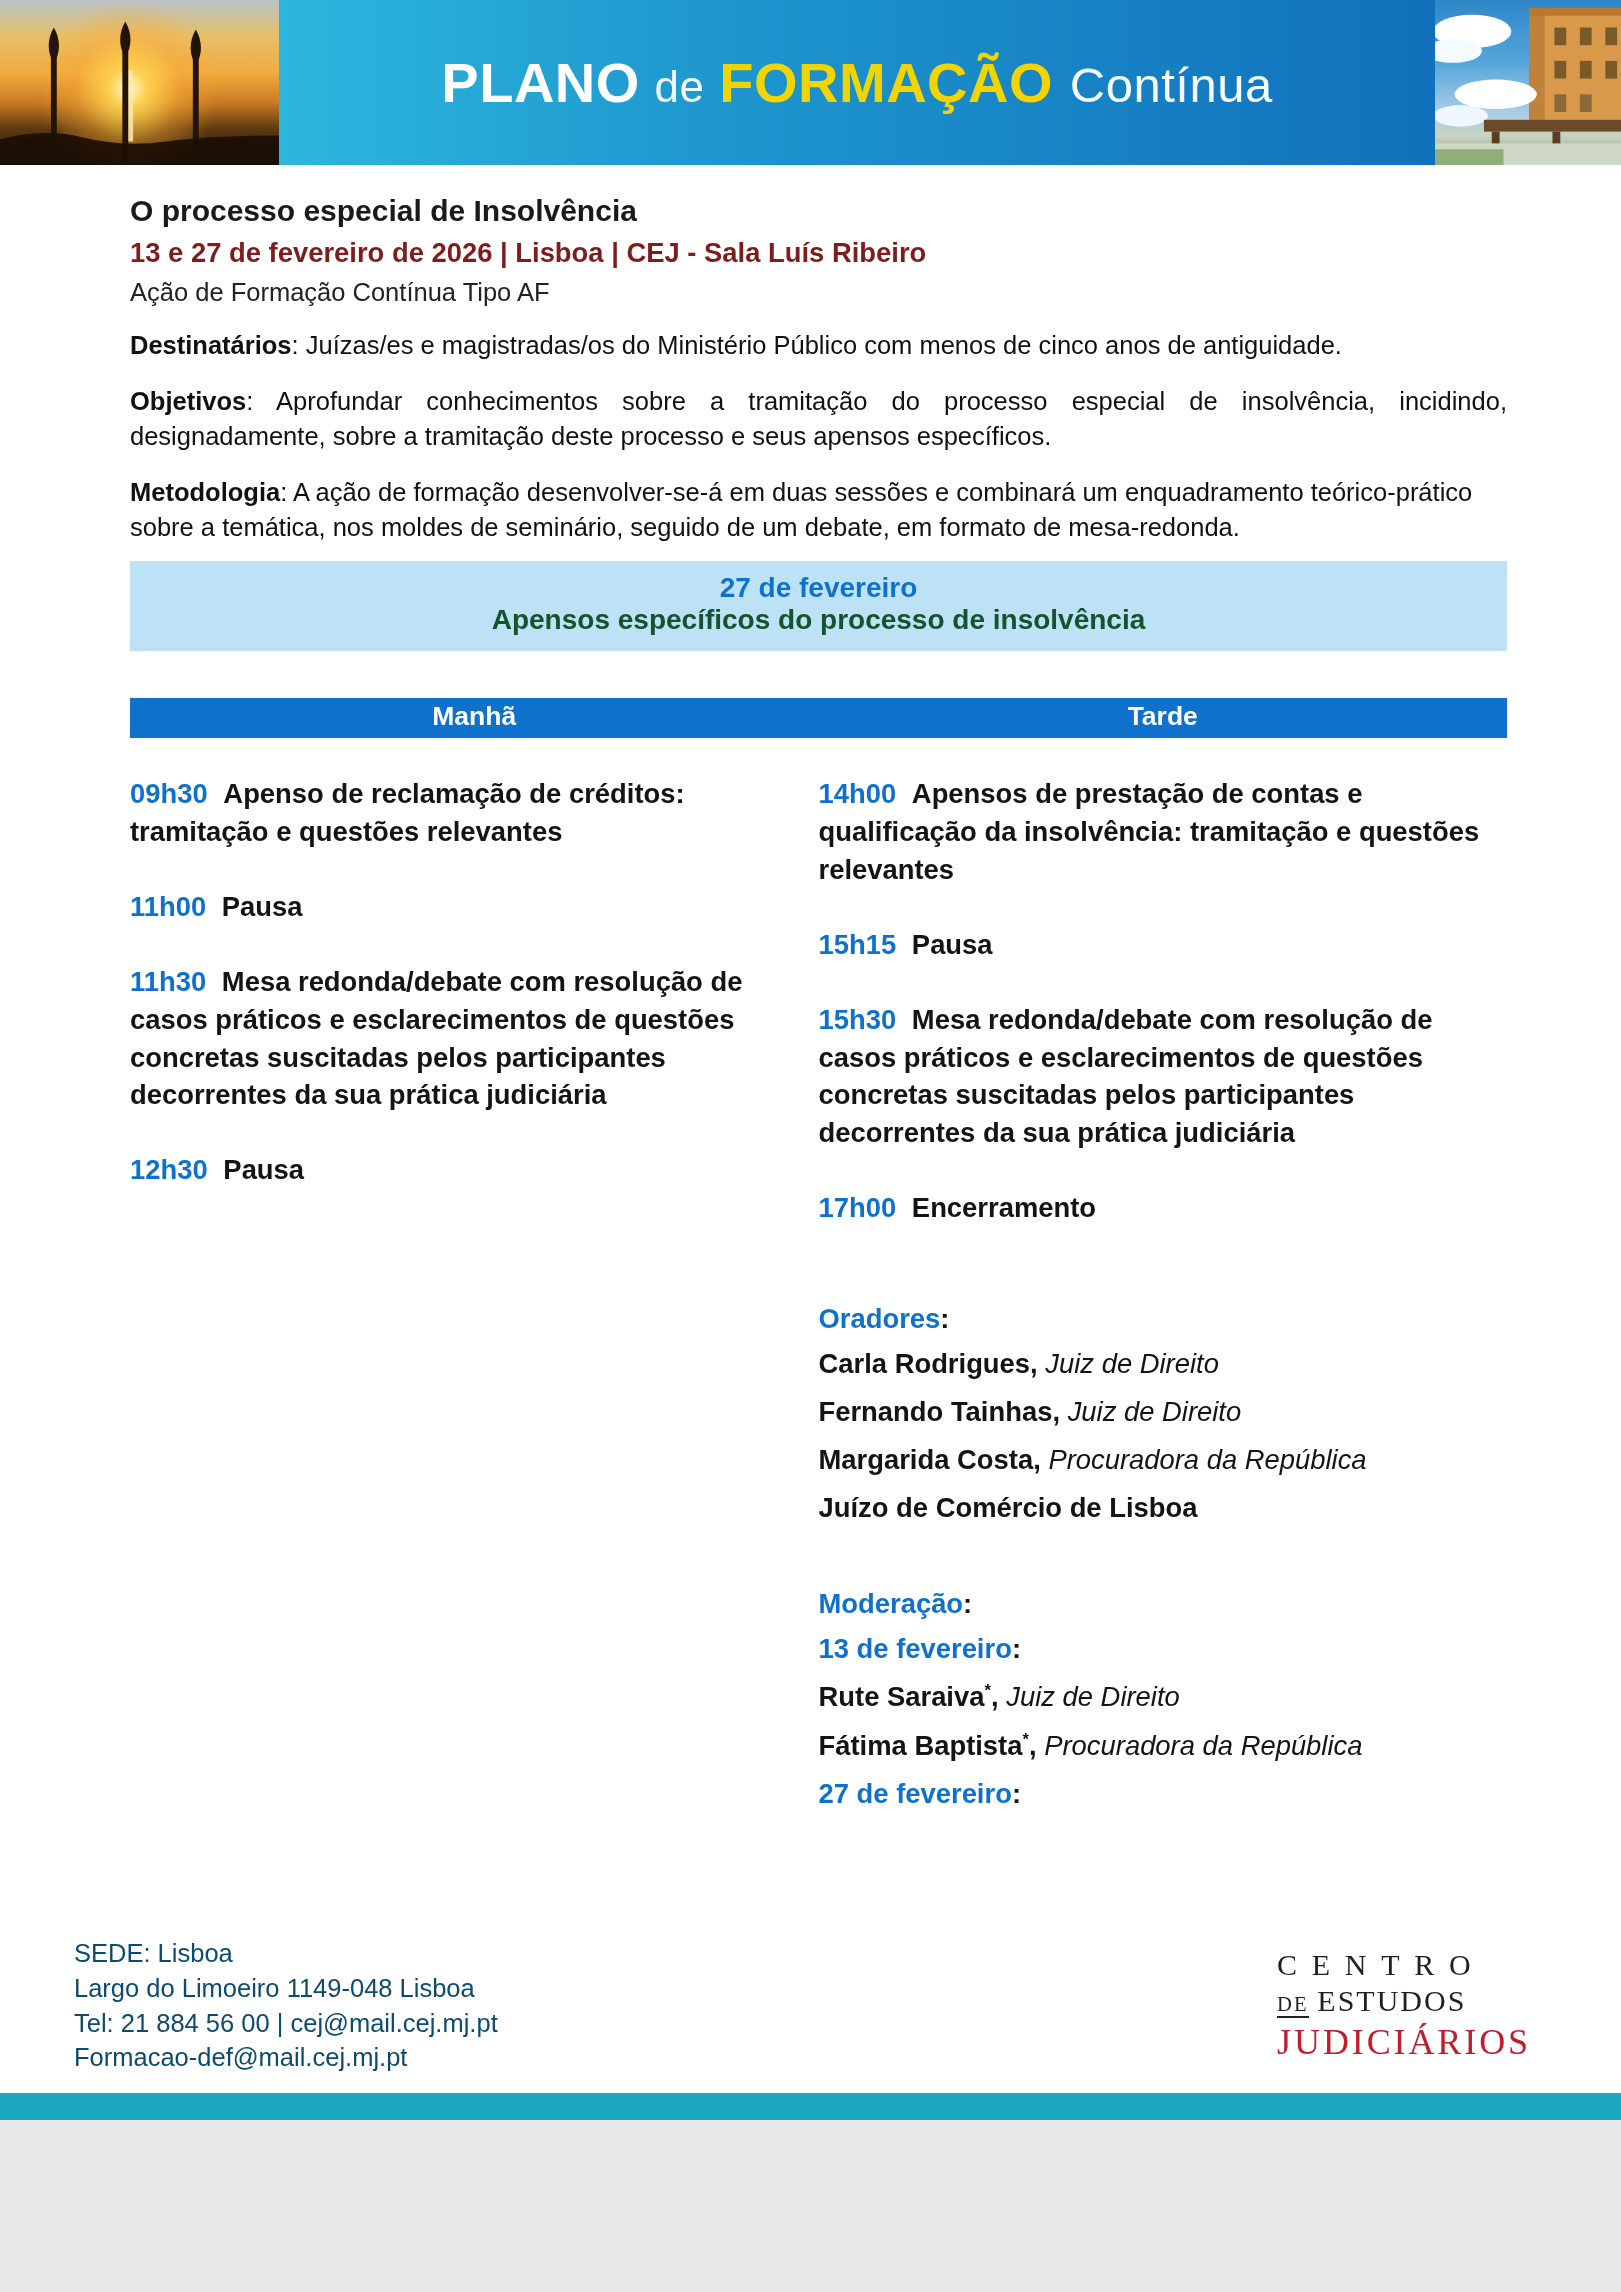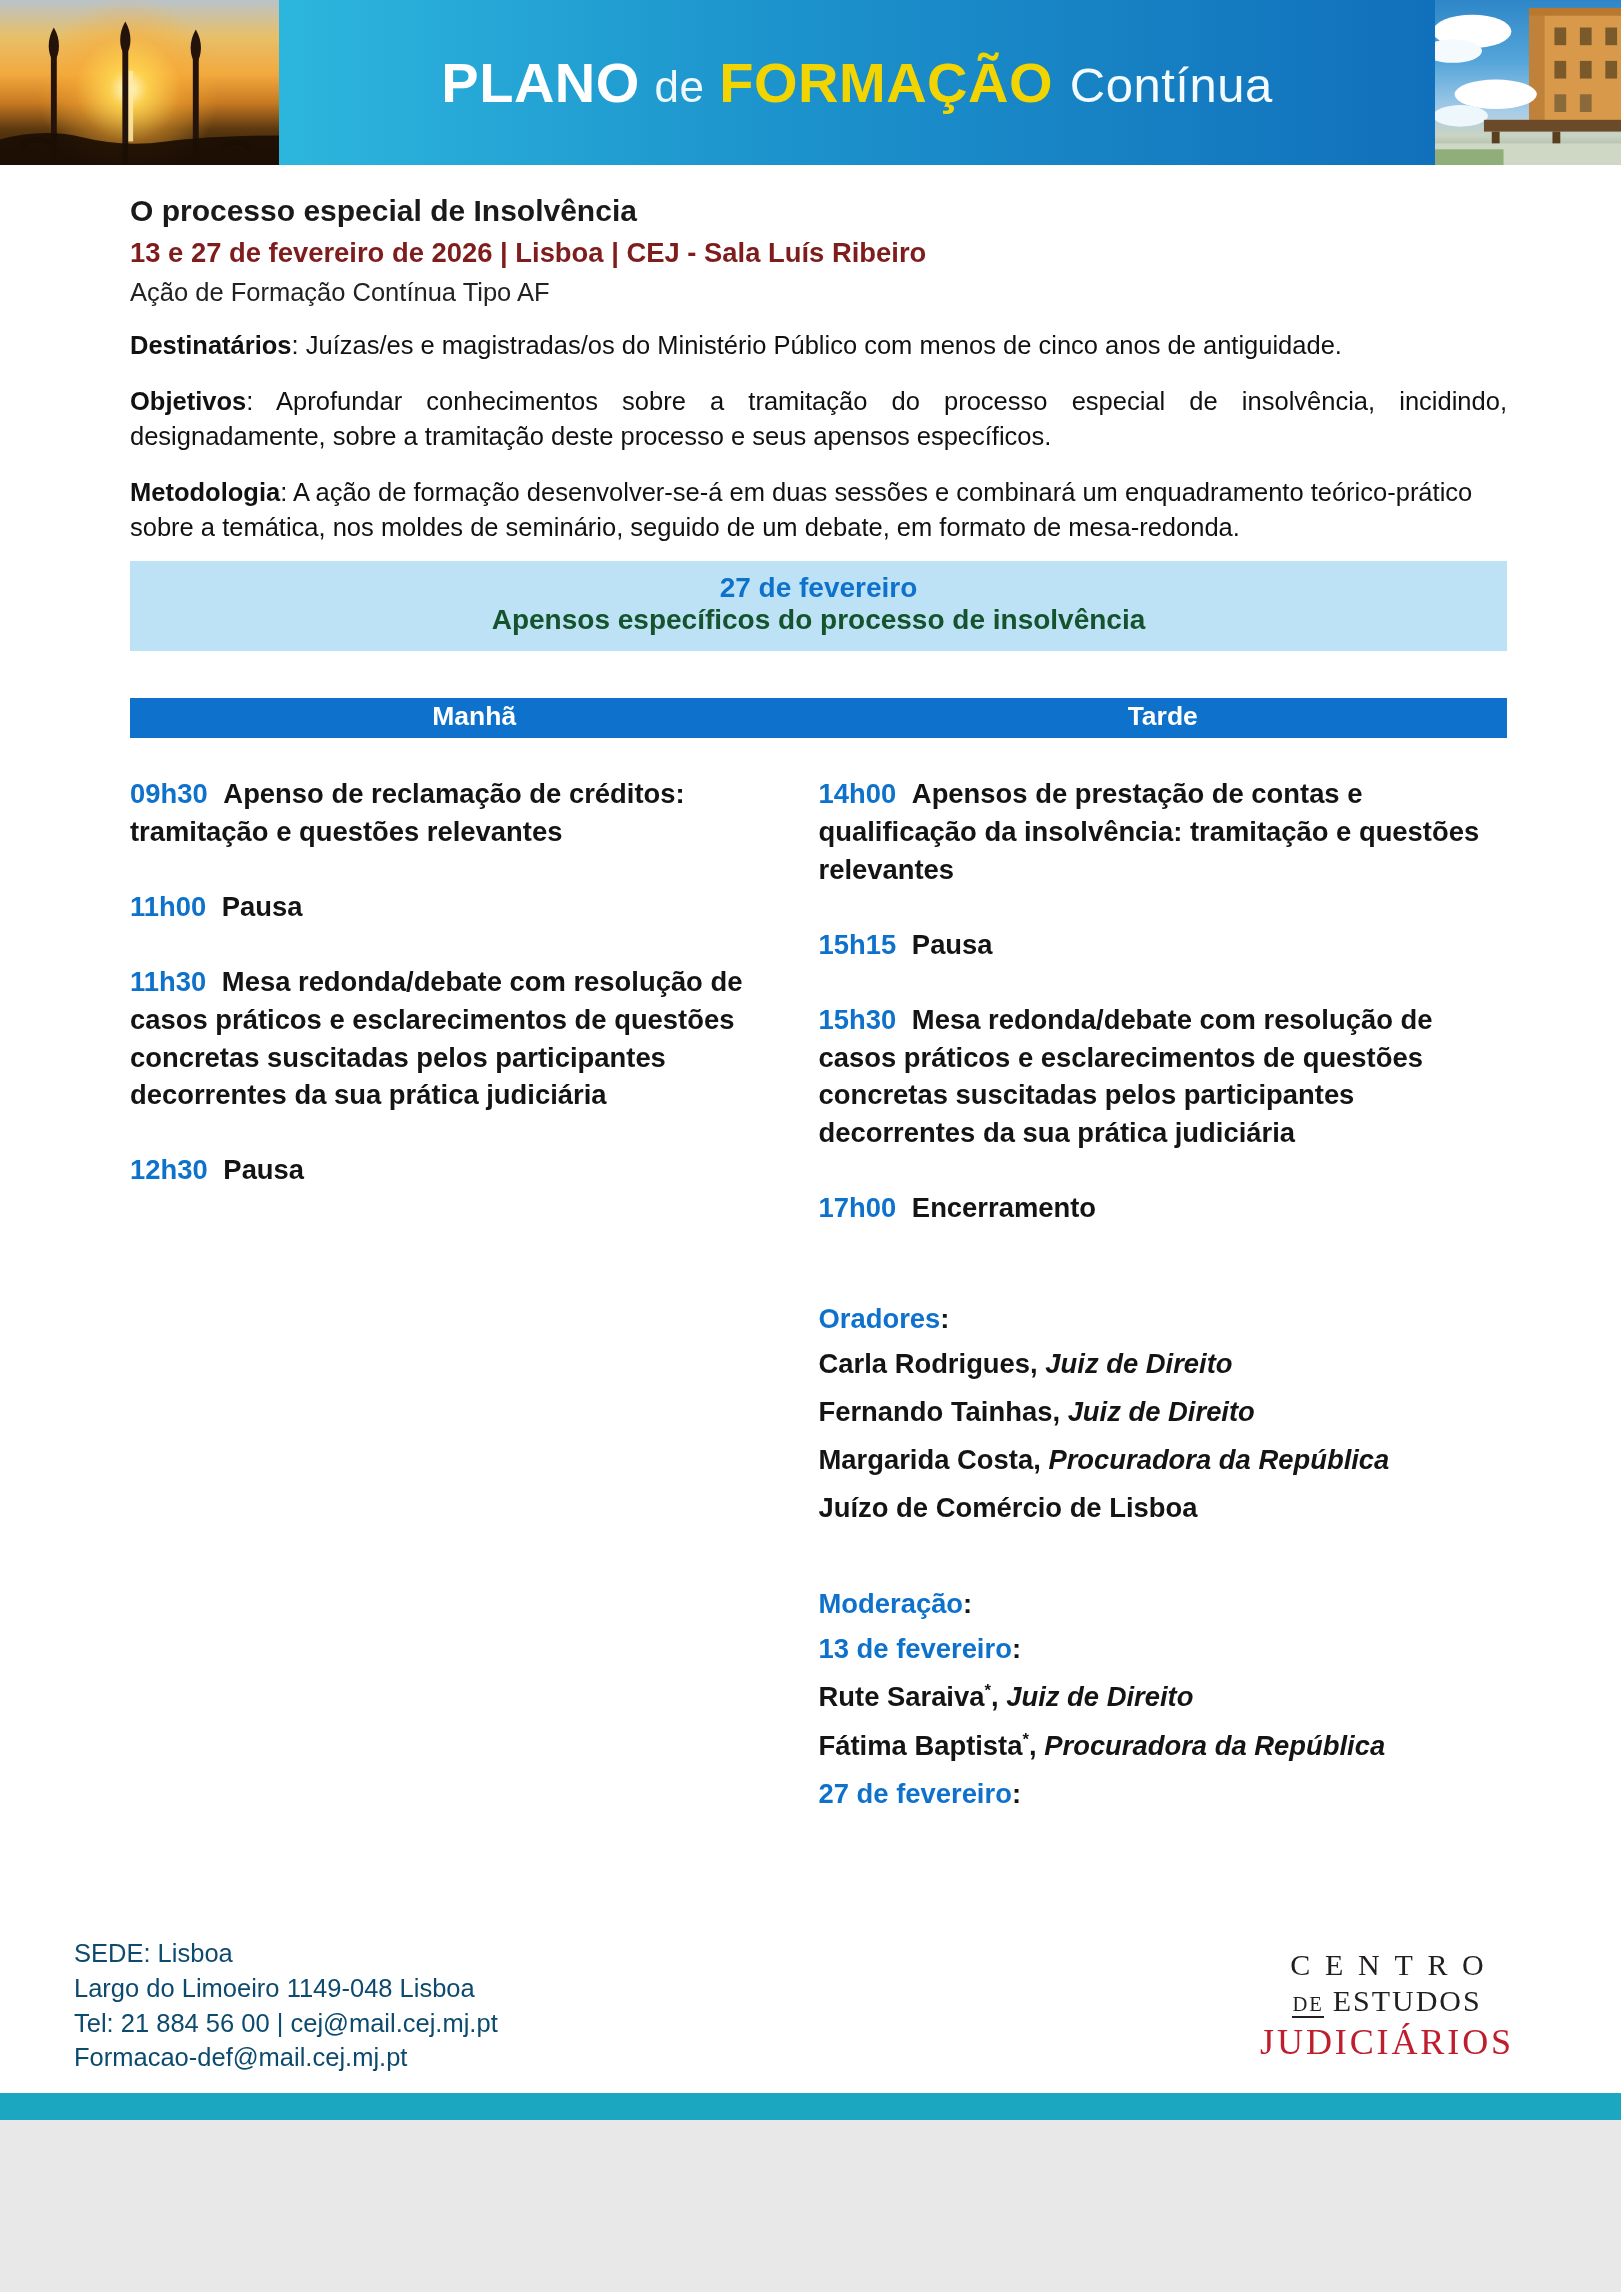--- a/index.html
+++ b/index.html
@@ -62,35 +62,35 @@
     text-align:center; padding:2.9px 0 6.9px 0;
   }
   .sched-item { margin-top:37px; font-size:27.4px; font-weight:bold; line-height:1.38; color:#141414; }
   .sched-time { color:#0e72cc; padding-right:15.7px; }
 
   .people-block { margin-top:76px; }
   .section-heading { font-size:27.4px; font-weight:bold; color:#0e72cc; display:inline; }
   .heading-colon { font-size:27.4px; font-weight:bold; color:#141414; }
   .person-line { font-size:27.4px; margin-top:9.8px; line-height:1.4; color:#141414; }
   .person-name { font-weight:bold; }
-  .person-role { font-style:italic; font-weight:bold; }
+  .person-role { font-style:italic; font-weight:normal; }
   .person-line sup { font-weight:bold; font-size:16.7px; }
   .group-date { font-size:27.4px; font-weight:bold; color:#0e72cc; display:inline; }
   .moderation-block { margin-top:61px; }
   .footnote { margin-top:51px; font-size:20.6px; font-style:italic; color:#222; }
   .footnote sup { font-size:12.7px; font-style:normal; }
 
   
   .footer-address {
     position:absolute; left:74px; bottom:45px;
     font-size:25.5px; line-height:1.36; color:#0c4a6e;
   }
   .footer-logo {
-    position:absolute; right:107px; bottom:57px;
-    font-family:"Liberation Serif", serif; text-align:center; color:#231f20;
+    position:absolute; right:90px; bottom:57px;
+    font-family:"Liberation Serif", serif; color:#231f20;
   }
   .logo-centro { font-size:30px; letter-spacing:14.7px; margin-right:-14.7px; }
   .logo-line2  { font-size:30px; letter-spacing:2px; margin-top:2px; }
   .logo-de { font-size:20.6px; border-bottom:2.9px solid #231f20; padding-bottom:1px; margin-right:8.8px; letter-spacing:2px; }
   .logo-jud { font-size:36px; color:#be1e2d; letter-spacing:2.9px; margin-top:2.9px; }
   .footer-bar { position:absolute; left:0; bottom:0; width:100%; height:27.4px; background:#1ba7bf; }
 </style>
 </head>
 <body>
 

